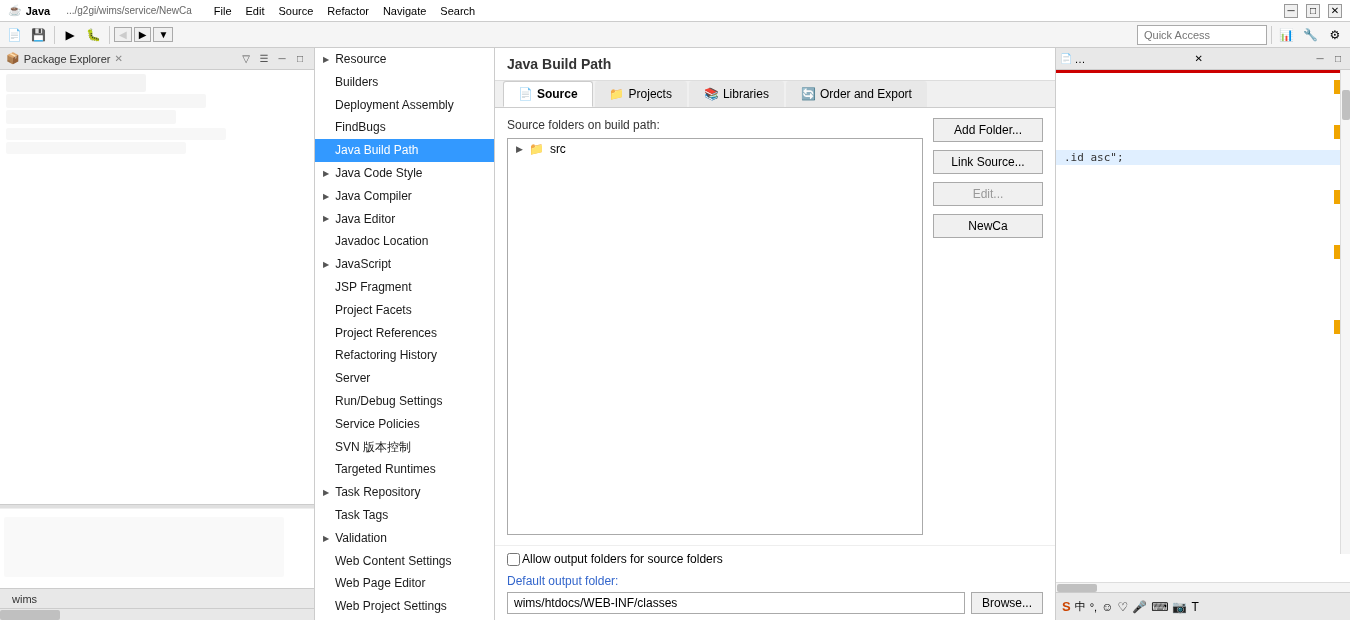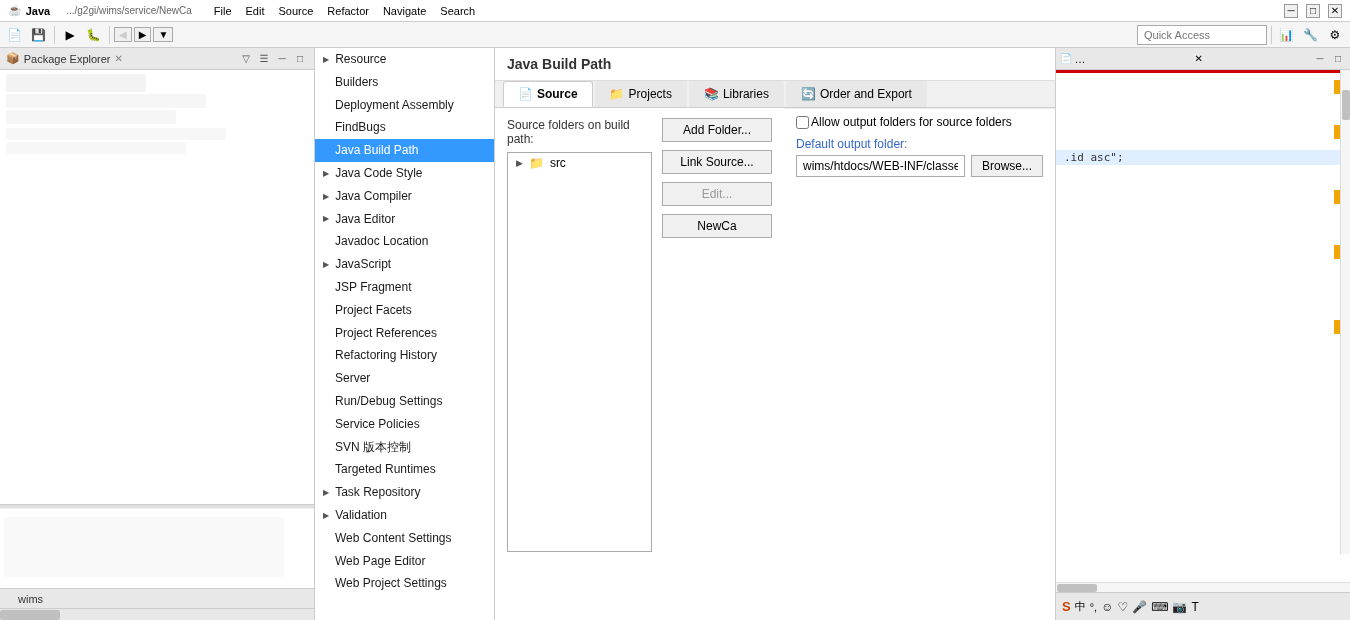--- a/index.html
+++ b/index.html
@@ -117,21 +117,21 @@
       background: #e0e0e0;
       border-radius: 2px;
       margin: 2px 4px;
     }
     .panel-footer {
       height: 20px;
       background: #e8e8e8;
       border-top: 1px solid #ccc;
       display: flex;
       align-items: center;
-      padding: 0 18px;
+      padding: 0 12px;
       font-size: 11px;
       color: #333;
     }
 
     
     .settings-panel {
       width: 180px;
       background: #fff;
       border-right: 1px solid #ccc;
       overflow-y: auto;
@@ -542,20 +542,23 @@
       <div class="settings-item">
         <span>SVN 版本控制</span>
       </div>
       <div class="settings-item">
         <span>Targeted Runtimes</span>
       </div>
       <div class="settings-item has-arrow">
         <span class="arrow-icon">▶</span>
         <span>Task Repository</span>
       </div>
+      <div class="settings-item">
+        <span>Task Tags</span>
+      </div>
       <div class="settings-item has-arrow">
         <span class="arrow-icon">▶</span>
         <span>Validation</span>
       </div>
       <div class="settings-item">
         <span>Web Content Settings</span>
       </div>
       <div class="settings-item">
         <span>Web Page Editor</span>
       </div>
@@ -580,21 +583,21 @@
       <div class="tab">
         <span>📚</span>
         <span>Libraries</span>
       </div>
       <div class="tab">
         <span>🔄</span>
         <span>Order and Export</span>
       </div>
     </div>
 
-    <div style="flex:1;display:flex;flex-direction:row;">
+    <div style="flex:1;display:flex;flex-direction:column;">
       <div class="source-content">
         <div class="source-list-area">
           <div class="source-label">Source folders on build path:</div>
           <div class="source-list">
             <div class="source-list-item">
               <span style="font-size:9px;color:#555;">▶</span>
               <span class="folder-icon">📁</span>
               <span>src</span>
             </div>
           </div>

